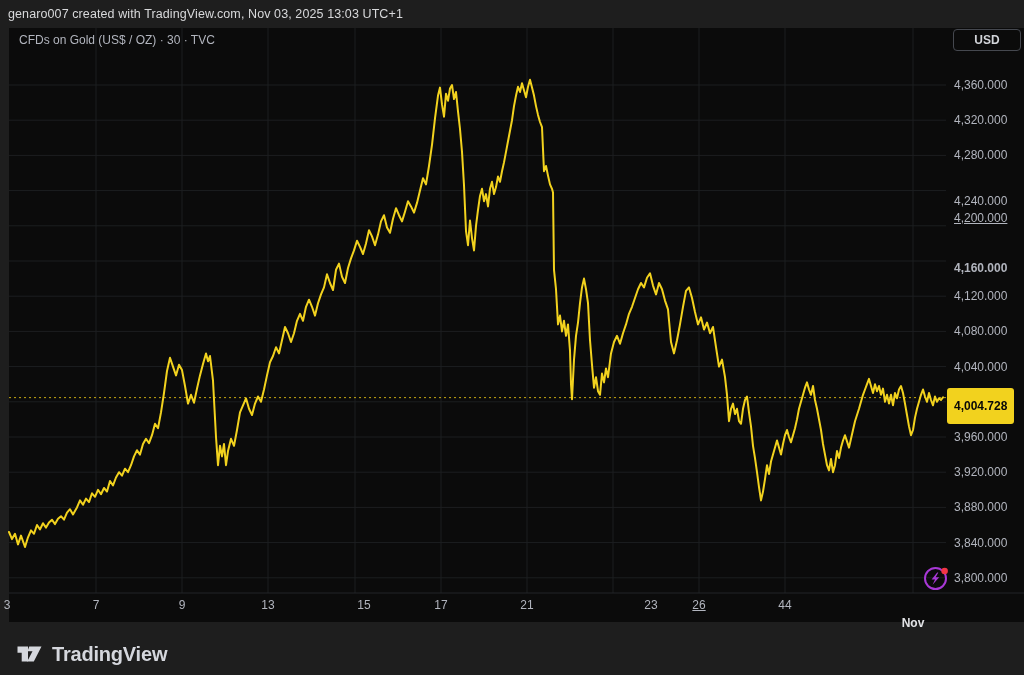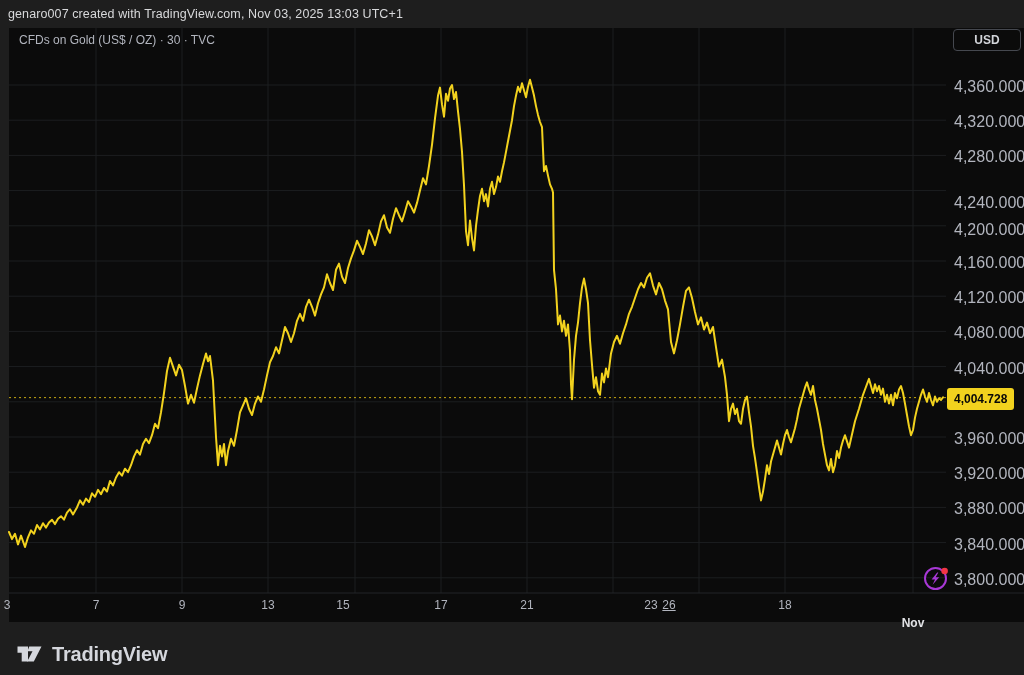--- a/index.html
+++ b/index.html
@@ -25,33 +25,33 @@
   }
   .usd-button{
     position:absolute;left:953px;top:29px;width:68px;height:22px;
     border:1px solid #45484f;border-radius:4px;box-sizing:border-box;
     color:#d2d4d9;font-size:12px;font-weight:600;line-height:20px;
     text-align:center;z-index:3;background:transparent;cursor:pointer;
   }
   .y-axis{position:absolute;left:0;top:0;z-index:2;}
   .y-tick{
     position:absolute;left:954px;width:64px;
-    font-size:16px;color:#b2b5be;white-space:nowrap;
+    font-size:12px;color:#b2b5be;white-space:nowrap;
   }
   .x-axis{position:absolute;left:0;top:0;z-index:2;}
   .x-tick{
     position:absolute;top:598px;transform:translateX(-50%);
     font-size:12px;color:#b2b5be;white-space:nowrap;
   }
   .x-tick.em{color:#e2e3e6;font-weight:700;}
   .price-tag{
     position:absolute;left:947px;z-index:4;
     background:#f2d21e;color:#080808;
     font-size:12px;font-weight:700;
-    padding:4px 7px;border-radius:3px;white-space:nowrap;
+    padding:11px 7px;border-radius:3px;white-space:nowrap;
   }
   .flash-icon{position:absolute;left:921px;top:563px;z-index:4;cursor:pointer;}
   .bottom-bar{
     position:absolute;left:0;bottom:0;width:1024px;height:42px;
     background:#1e1e1e;z-index:5;display:flex;align-items:center;
   }
   .brand{display:flex;align-items:center;gap:9px;margin-left:16px;cursor:pointer;}
   .brand-text{
     font-size:20px;font-weight:700;color:#d5d7dd;letter-spacing:-0.2px;
   }
@@ -96,42 +96,42 @@
 
 <div class="symbol-title">CFDs on Gold (US$ / OZ) · 30 · TVC</div>
 
 <div class="usd-button">USD</div>
 
 <div class="y-axis" id="y-axis">
     <div class="y-tick" style="top: 78px;">4,360.000</div>
     <div class="y-tick" style="top: 113.2px;">4,320.000</div>
     <div class="y-tick" style="top: 148.4px;">4,280.000</div>
     <div class="y-tick" style="top: 194px;">4,240.000</div>
-    <div class="y-tick" style="top: 221px;">4,200.000</div>
-    <div class="y-tick" style="top: 254px;">4,160.000</div>
+    <div class="y-tick" style="top: 211px; text-decoration: underline;">4,200.000</div>
+    <div class="y-tick" style="top: 261px; font-weight: bold;">4,160.000</div>
     <div class="y-tick" style="top: 289.2px;">4,120.000</div>
     <div class="y-tick" style="top: 324.4px;">4,080.000</div>
     <div class="y-tick" style="top: 359.6px;">4,040.000</div>
     <div class="y-tick" style="top: 430px;">3,960.000</div>
     <div class="y-tick" style="top: 465.2px;">3,920.000</div>
     <div class="y-tick" style="top: 500.4px;">3,880.000</div>
     <div class="y-tick" style="top: 535.6px;">3,840.000</div>
     <div class="y-tick" style="top: 570.8px;">3,800.000</div>
   </div>
 <div class="x-axis" id="x-axis">
     <div class="x-tick" style="left: 7px;">3</div>
     <div class="x-tick" style="left: 96px;">7</div>
     <div class="x-tick" style="left: 182px;">9</div>
     <div class="x-tick" style="left: 268px;">13</div>
-    <div class="x-tick" style="left: 343px;">15</div>
+    <div class="x-tick" style="left: 364px;">15</div>
     <div class="x-tick" style="left: 441px;">17</div>
     <div class="x-tick" style="left: 527px;">21</div>
     <div class="x-tick" style="left: 613px; margin-left: 38px;">23</div>
-    <div class="x-tick" style="left: 669px; text-decoration: underline;">26</div>
-    <div class="x-tick" style="left: 785px;">18</div>
+    <div class="x-tick" style="left: 699px; text-decoration: underline;">26</div>
+    <div class="x-tick" style="left: 785px;">44</div>
     <div class="x-tick em" style="left: 913px; margin-top: 18px;">Nov</div>
   </div>
 
 <div class="price-tag" id="price-tag" style="top: 387.639px;">4,004.728</div>
 
 <svg class="flash-icon" width="30" height="30" viewBox="0 0 30 30">
   <circle cx="14.5" cy="15.5" r="10.5" fill="none" stroke="#a838d6" stroke-width="2"></circle>
   <path d="M16.2 9.6 L10.6 16.4 h3.4 l-2.4 5.4 l6.6 -7.6 h-3.5 l2.6 -4.6 z" fill="#a838d6"></path>
   <circle cx="23.6" cy="8" r="3.3" fill="#f23645"></circle>
 </svg>

